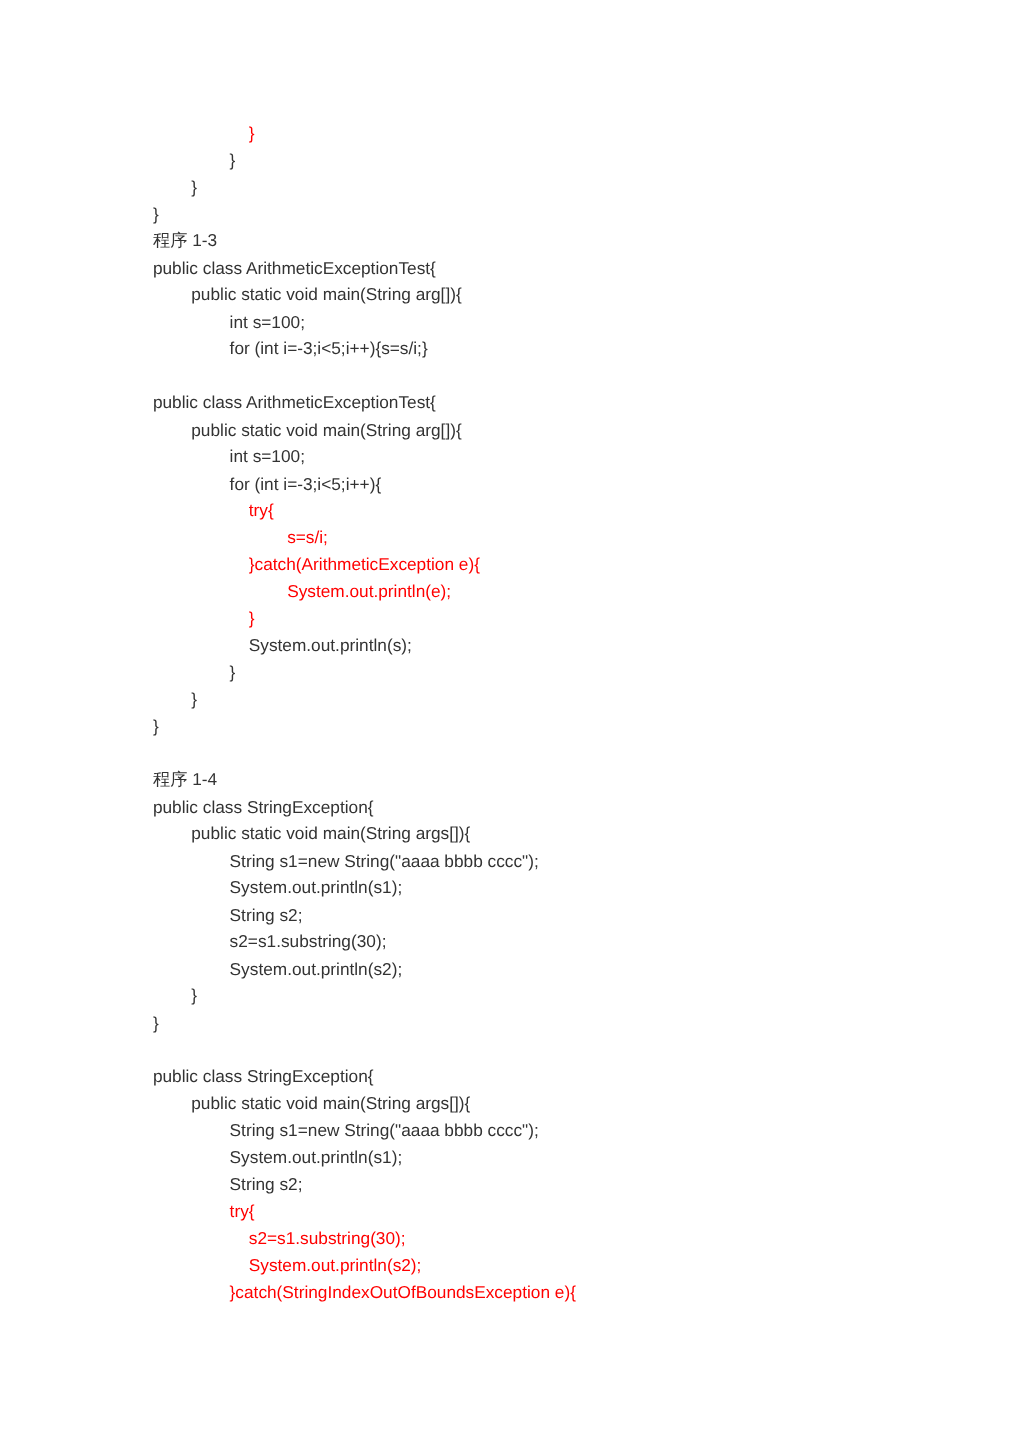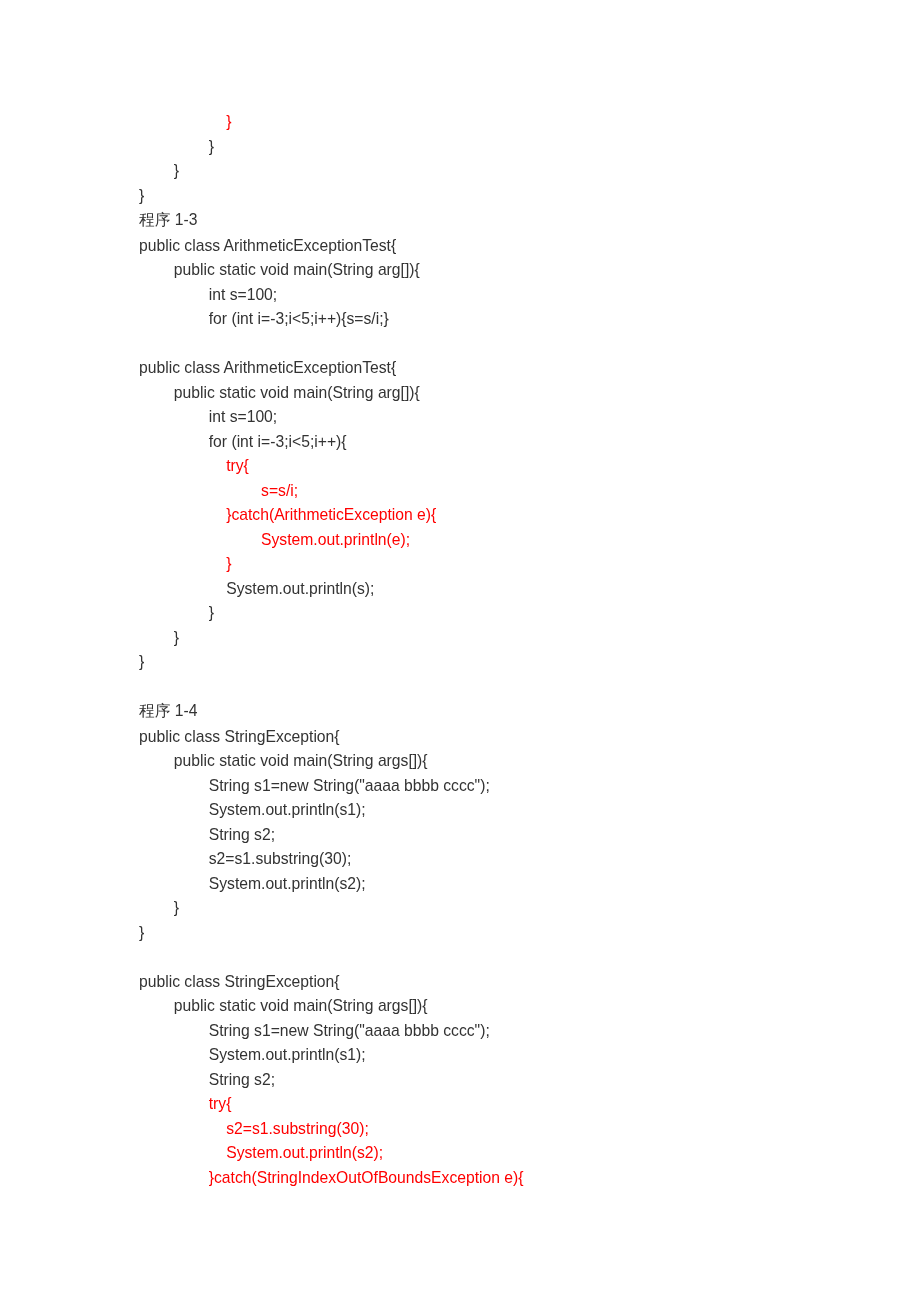--- a/index.html
+++ b/index.html
@@ -1,18 +1,18 @@
 <!DOCTYPE html>
 <html><head>
 <meta charset="utf-8">
 <style>
 body{margin:0;background:#fff;font-family:"Segoe UI",Arial,sans-serif;font-size:15.7px;color:#333;line-height:24.5px}
 .page{width:920px;min-height:1302px;padding:110px 0 0 139px;box-sizing:border-box}
 pre{margin:0;font-family:inherit;white-space:pre}
 .r{color:#f00}
-.cn{font-family:Liberation Mono, monospace}
+.cn{font-family:Liberation Serif, serif}
 </style>
 </head>
 <body>
 
 <div class="page">
 <pre id="content"><div class="r">                    }</div><div>                }</div><div>        }</div><div>}</div><div><span class="cn">程序</span><span> 1-3</span></div><div>public class ArithmeticExceptionTest{</div><div>        public static void main(String arg[]){</div><div>                int s=100;</div><div>                for (int i=-3;i&lt;5;i++){s=s/i;}</div><div>&nbsp;</div><div>public class ArithmeticExceptionTest{</div><div>        public static void main(String arg[]){</div><div>                int s=100;</div><div>                for (int i=-3;i&lt;5;i++){</div><div class="r">                    try{</div><div class="r">                            s=s/i;</div><div class="r">                    }catch(ArithmeticException e){</div><div class="r">                            System.out.println(e);</div><div class="r">                    }</div><div>                    System.out.println(s);</div><div>                }</div><div>        }</div><div>}</div><div>&nbsp;</div><div><span class="cn">程序</span><span> 1-4</span></div><div>public class StringException{</div><div>        public static void main(String args[]){</div><div>                String s1=new String("aaaa bbbb cccc");</div><div>                System.out.println(s1);</div><div>                String s2;</div><div>                s2=s1.substring(30);</div><div>                System.out.println(s2);</div><div>        }</div><div>}</div><div>&nbsp;</div><div>public class StringException{</div><div>        public static void main(String args[]){</div><div>                String s1=new String("aaaa bbbb cccc");</div><div>                System.out.println(s1);</div><div>                String s2;</div><div class="r">                try{</div><div class="r">                    s2=s1.substring(30);</div><div class="r">                    System.out.println(s2);</div><div class="r">                }catch(StringIndexOutOfBoundsException e){</div></pre>
 </div>
 
 </body></html>

